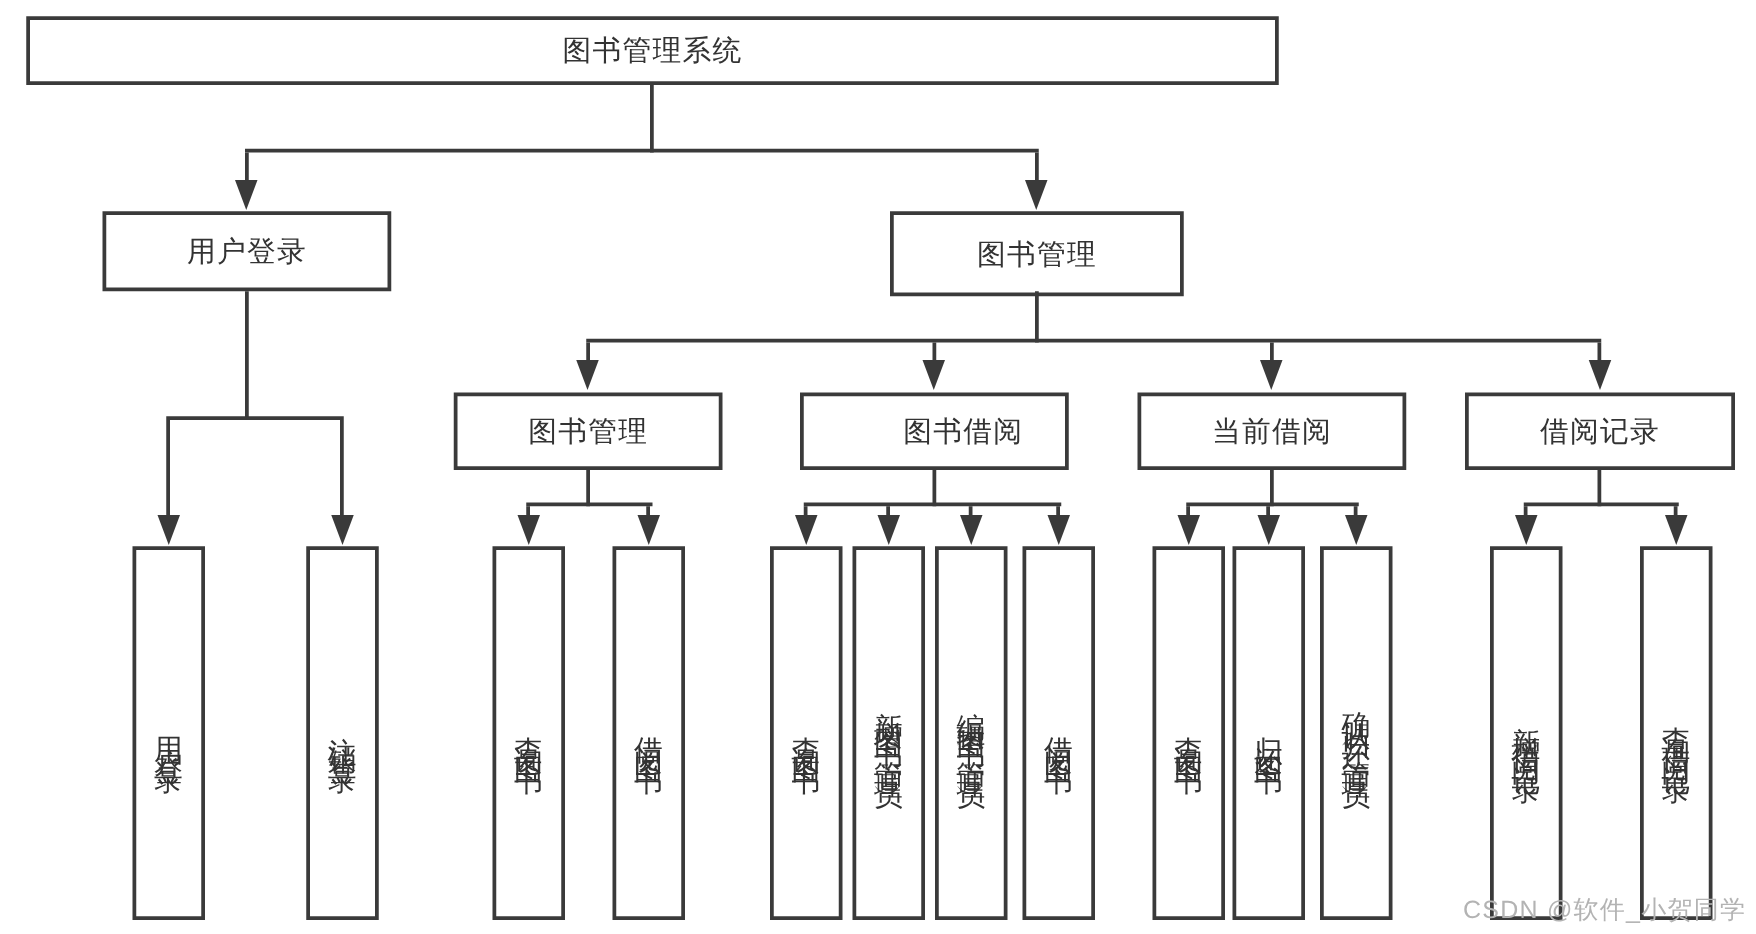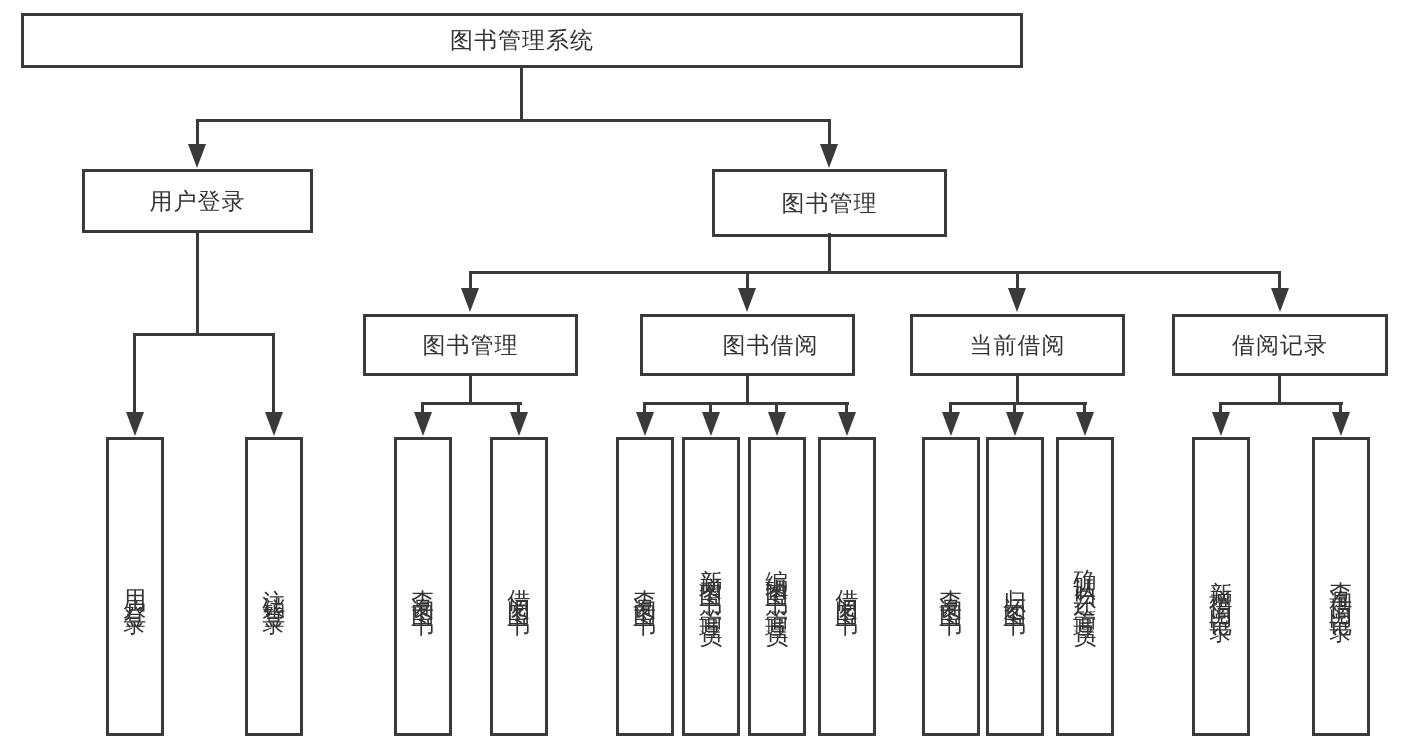--- a/index.html
+++ b/index.html
@@ -169,14 +169,15 @@
     <span class="vlabel">确认归还（管理员）</span>
   </div>
 
   <div class="node leaf" style="left:1192px;top:437px;width:58px;height:299px;">
     <span class="vlabel">新增借阅记录</span>
   </div>
   <div class="node leaf" style="left:1312px;top:437px;width:58px;height:299px;">
     <span class="vlabel">查询借阅记录</span>
   </div>
 
+  <div class="watermark" style="right:8px;top:714px;">CSDN @软件_小贺同学</div>
 
 </div>
 
 </body></html>

